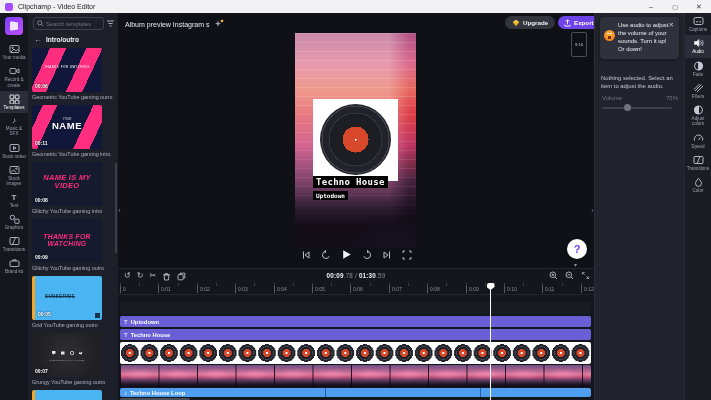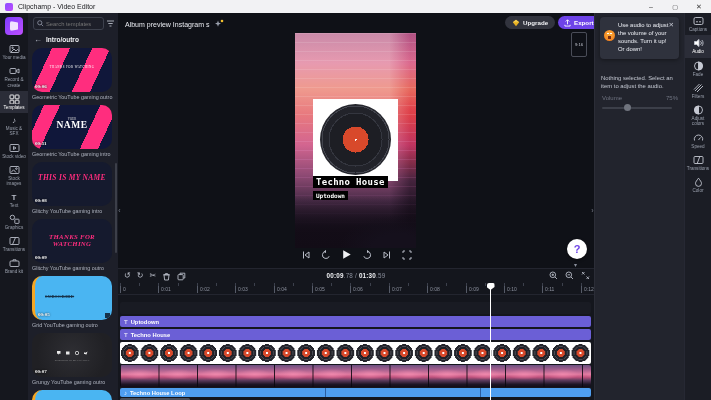--- a/index.html
+++ b/index.html
@@ -26,21 +26,21 @@
   .gicon { font-size:8px; line-height:9px; color:#b9bdc8; font-weight:bold; }
 
   
   #tpanel { left:28px; top:13px; width:90px; height:387px; background:#1d1f29; overflow:hidden; }
   #searchbox { position:absolute; left:5px; top:4px; width:71px; height:13px; border:1px solid #3d414d; border-radius:3px; display:flex; align-items:center; padding:0 3px; gap:2px; }
   #searchbox input { background:transparent; border:none; outline:none; width:54px; font-size:5.8px; color:#aeb3bf; font-family:"Liberation Sans",sans-serif; }
   #filterbtn { position:absolute; right:3px; top:6px; }
   #cathdr { position:absolute; left:6px; top:22px; display:flex; gap:4px; align-items:center; font-size:6.5px; font-weight:bold; color:#f0f1f4; }
   #cathdr .back { color:#b9bdc8; font-size:8px; }
   .tcard { position:absolute; left:4px; width:82px; }
-  .thumb { width:80px; height:44px; border-radius:10px; position:relative; overflow:hidden;font-family:Liberation Serif, serif; }
+  .thumb { width:70px; height:44px; border-radius:2px; position:relative; overflow:hidden; }
   .dur { position:absolute; left:3px; bottom:3px; font-size:5px; font-weight:bold; color:#fff; text-shadow:0 0 2px #000; }
   .tlabel { font-size:5.4px; color:#aeb3bf; margin-top:2px; white-space:nowrap; overflow:hidden; }
   .th1 { background:
       linear-gradient(115deg,transparent 0 60%,#ff2d7e 60% 78%,transparent 78%),
       linear-gradient(295deg,transparent 0 62%,#ff2d7e 62% 80%,transparent 80%),#10173a; }
   .th2 { background:
       linear-gradient(115deg,transparent 0 68%,#ff2d7e 68% 86%,transparent 86%),
       linear-gradient(295deg,transparent 0 72%,#ff2d7e 72% 88%,transparent 88%),#10173a; }
   .ovl-tiny { position:absolute; left:0; right:0; top:17px; text-align:center; font-size:3px; color:#fff; letter-spacing:.5px; }
   .ovl-your { position:absolute; left:0; right:0; top:12px; text-align:center; font-size:3px; color:#ddd; }
@@ -251,21 +251,21 @@
   <div class="tcard" style="top:92px">
     <div class="thumb th2">
       <div class="ovl-your">YOUR</div>
       <div class="ovl-name">NAME</div>
       <span class="dur">00:11</span>
     </div>
     <div class="tlabel">Geometric YouTube gaming intro</div>
   </div>
   <div class="tcard" style="top:149px">
     <div class="thumb th3">
-      <div class="ovl-pink">THIS IS MY NAME</div>
+      <div class="ovl-pink">NAME IS MY VIDEO</div>
       <span class="dur">00:08</span>
     </div>
     <div class="tlabel">Glitchy YouTube gaming intro</div>
   </div>
   <div class="tcard" style="top:206px">
     <div class="thumb th4">
       <div class="ovl-pink small">THANKS FOR WATCHING</div>
       <span class="dur">00:09</span>
     </div>
     <div class="tlabel">Glitchy YouTube gaming outro</div>

